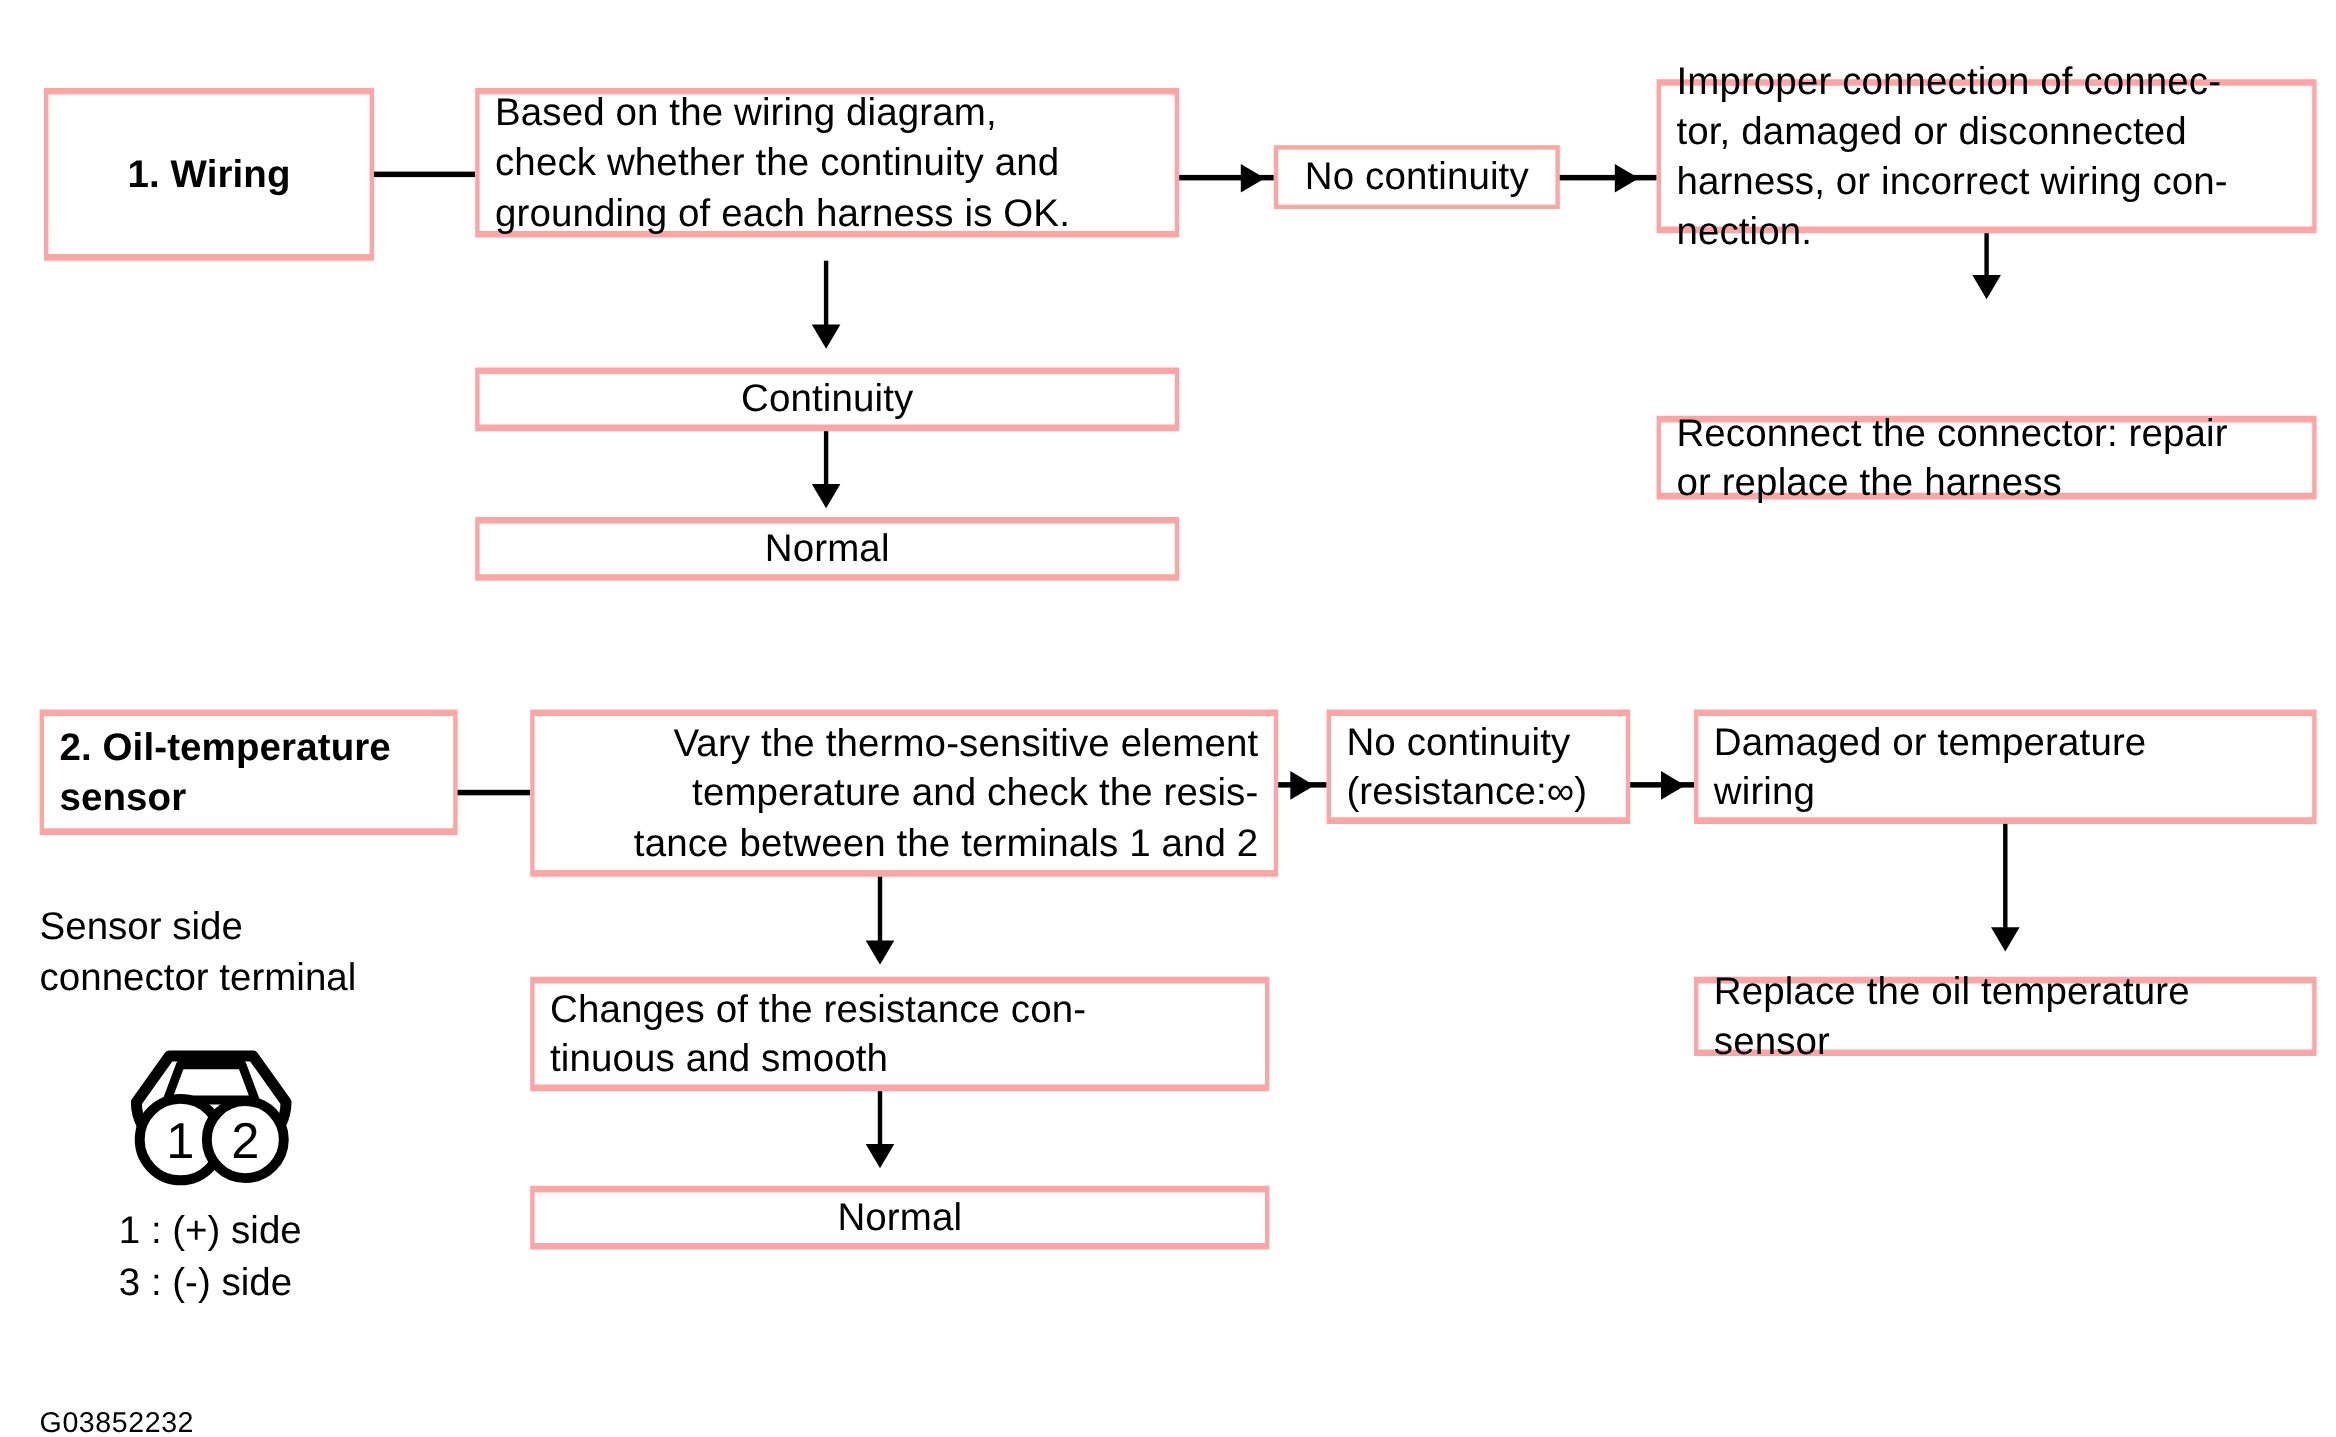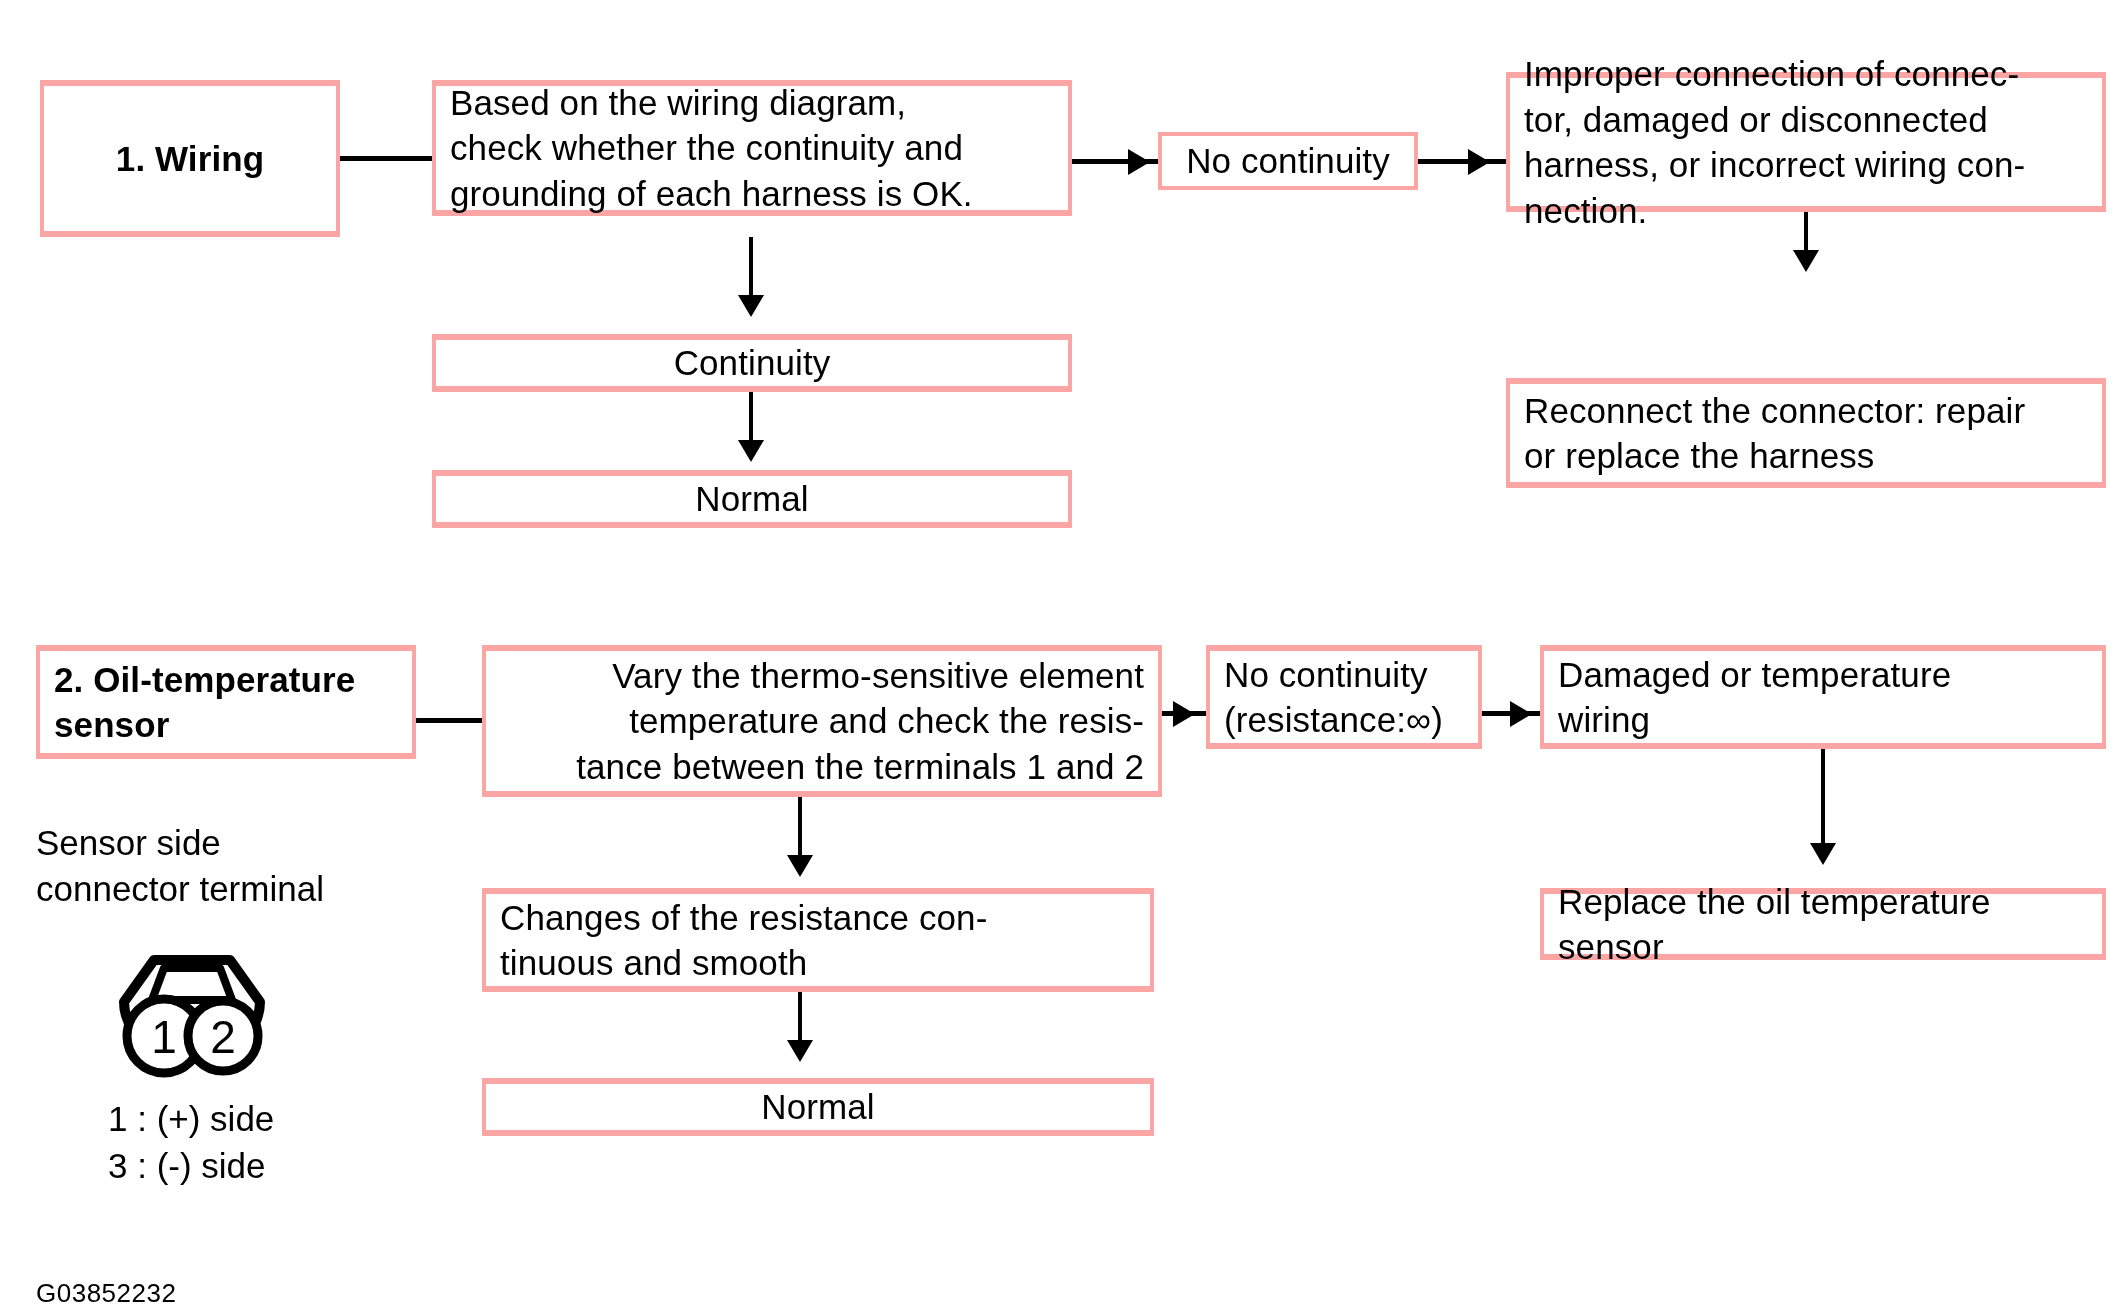--- a/index.html
+++ b/index.html
@@ -126,21 +126,21 @@
   <div class="box left pad heavy" style="left:1506px; top:72px; width:600px; height:140px;">
     <span class="txt">Improper connection of connec-
 tor, damaged or disconnected
 harness, or incorrect wiring con-
 nection.</span>
   </div>
 
   <div class="vline" style="left:1804px; top:212px; height:48px;"></div>
   <div class="arrow-d" style="left:1793px; top:250px;"></div>
 
-  <div class="box left pad heavy" style="left:1506px; top:378px; width:600px; height:110px;">
+  <div class="box left pad heavy" style="left:1506px; top:378px; width:600px; height:76px;">
     <span class="txt">Reconnect the connector: repair
 or replace the harness</span>
   </div>
 
   <div class="vline" style="left:749px; top:237px; height:68px;"></div>
   <div class="arrow-d" style="left:738px; top:295px;"></div>
 
   <div class="box center heavy" style="left:432px; top:334px; width:640px; height:58px;">
     <span class="txt">Continuity</span>
   </div>

